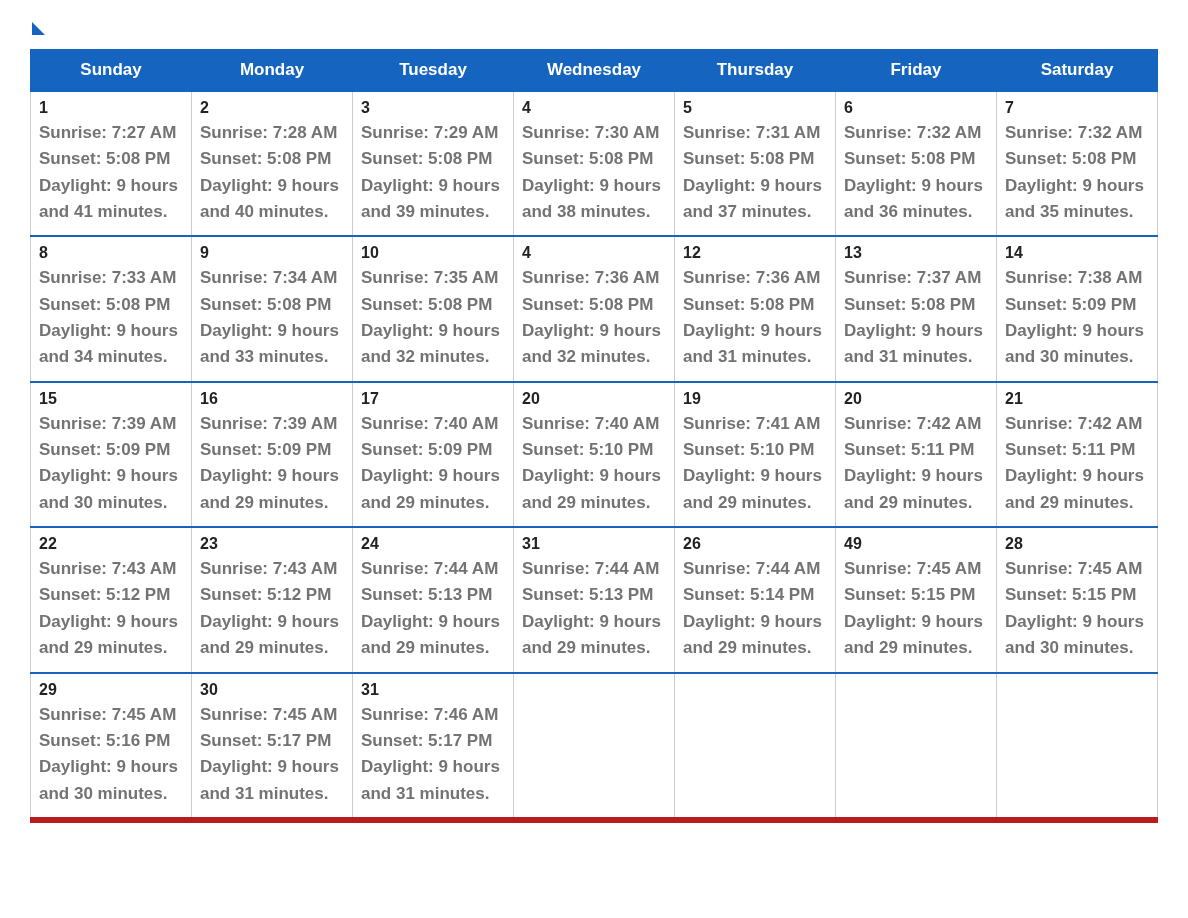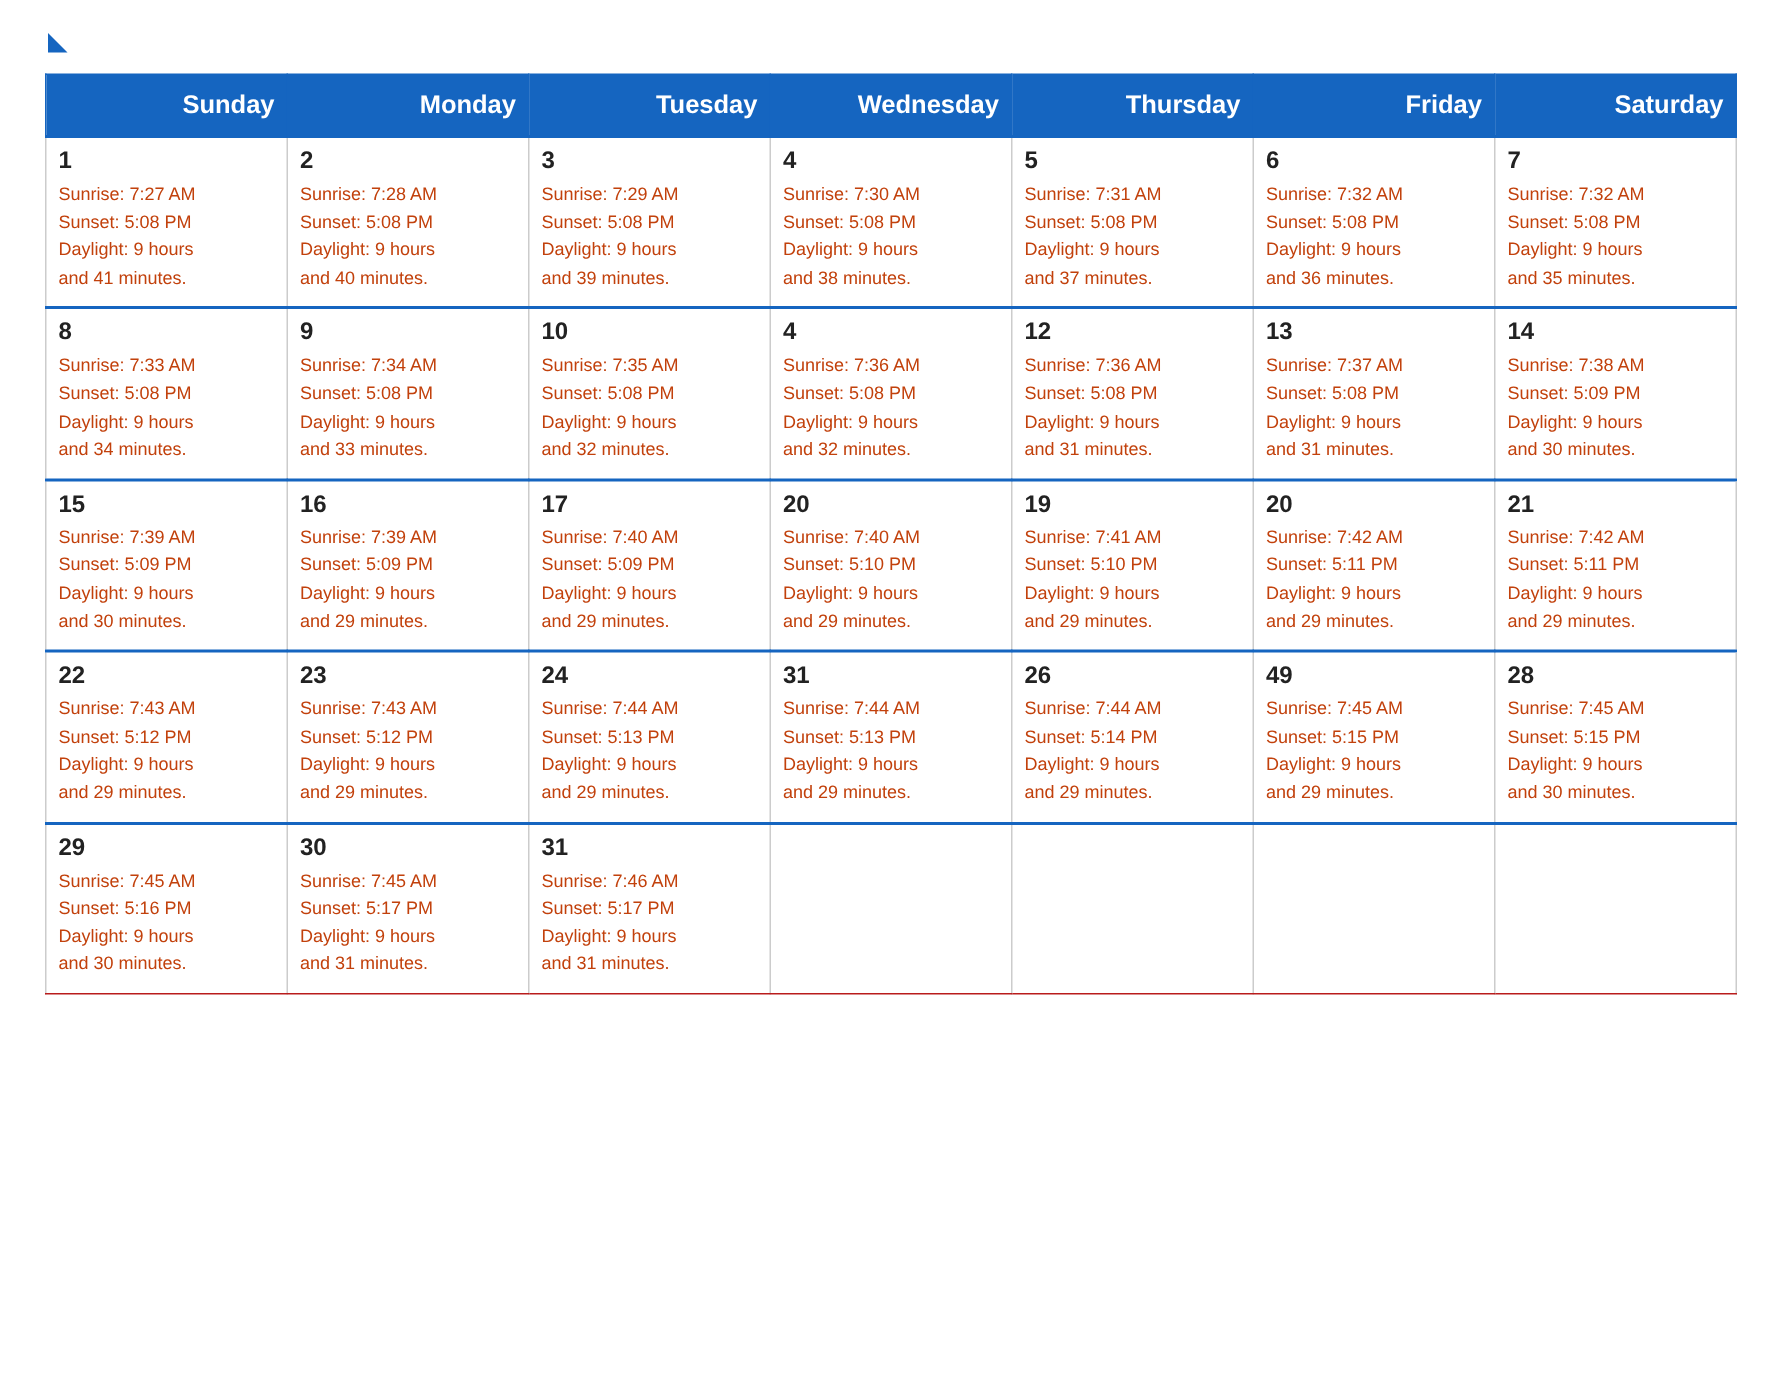--- a/index.html
+++ b/index.html
@@ -65,51 +65,52 @@
       width: 100%;
       border-collapse: collapse;
       table-layout: fixed;
     }
     thead tr th {
       background-color: #1565c0;
       color: #fff;
       font-size: 17px;
       font-weight: bold;
       padding: 10px 8px;
-      text-align: right;
+      text-align: center;
       border: 1px solid #1565c0;
     }
     tbody tr td {
       vertical-align: top;
       padding: 7px 8px 10px 8px;
       border-left: 1px solid #ccc;
       border-right: 1px solid #ccc;
       border-bottom: none;
       font-size: 13px;
       color: #222;
       height: 100px;
     }
     tbody tr {
       border-top: 2px solid #1565c0;
       border-bottom: none;
     }
     tbody tr:last-child td {
-      border-bottom: 1px solid #b91c1c;
+      border-bottom: 6px solid #b91c1c;
       margin-left: 12px;
     }
     .day-num {
       font-size: 16px;
       font-weight: bold;
       display: block;
       margin-bottom: 3px;
     }
     .day-info {
-      font-size: 12px;
+      font-size: 17px;
       line-height: 1.55;
-      color: #c2410c;
+      color: #737373;
+      font-weight: bold;
     }
     .empty-cell {
       background: #fff;
     }
   </style>
 </head>
 <body>
 
 <div class="header">
   <div class="logo">

